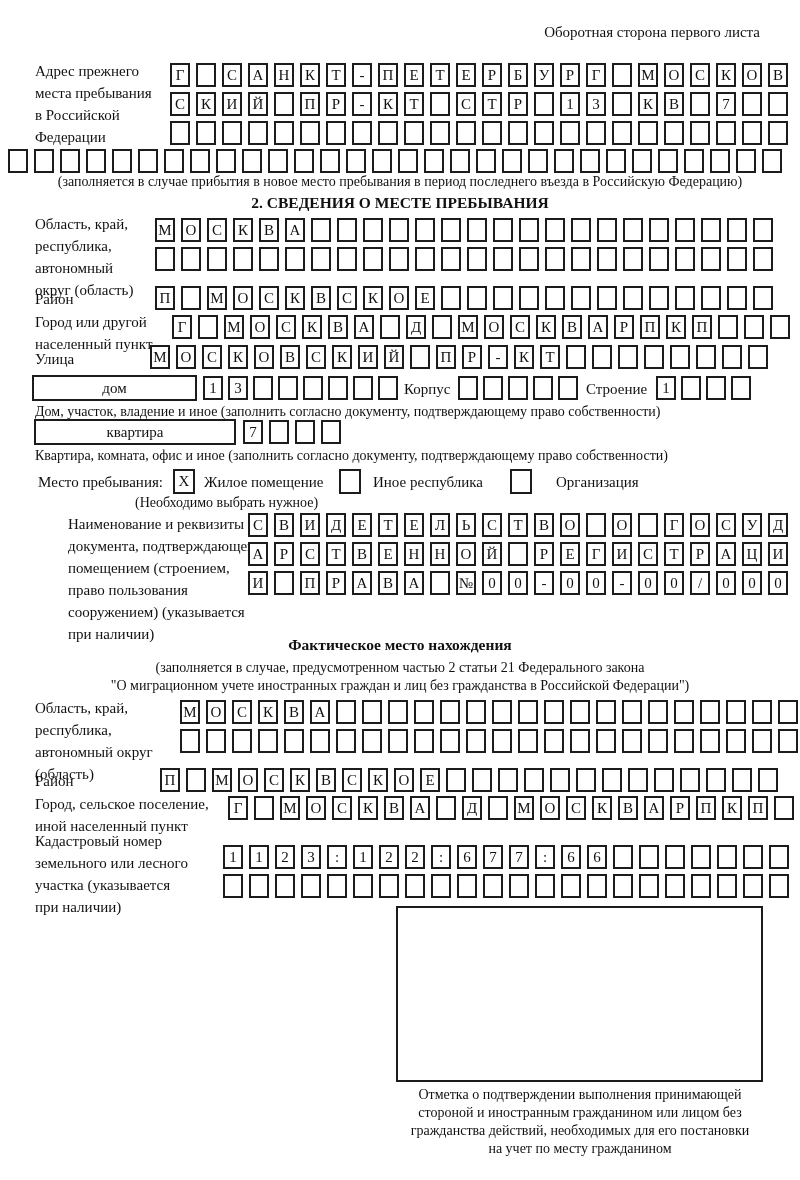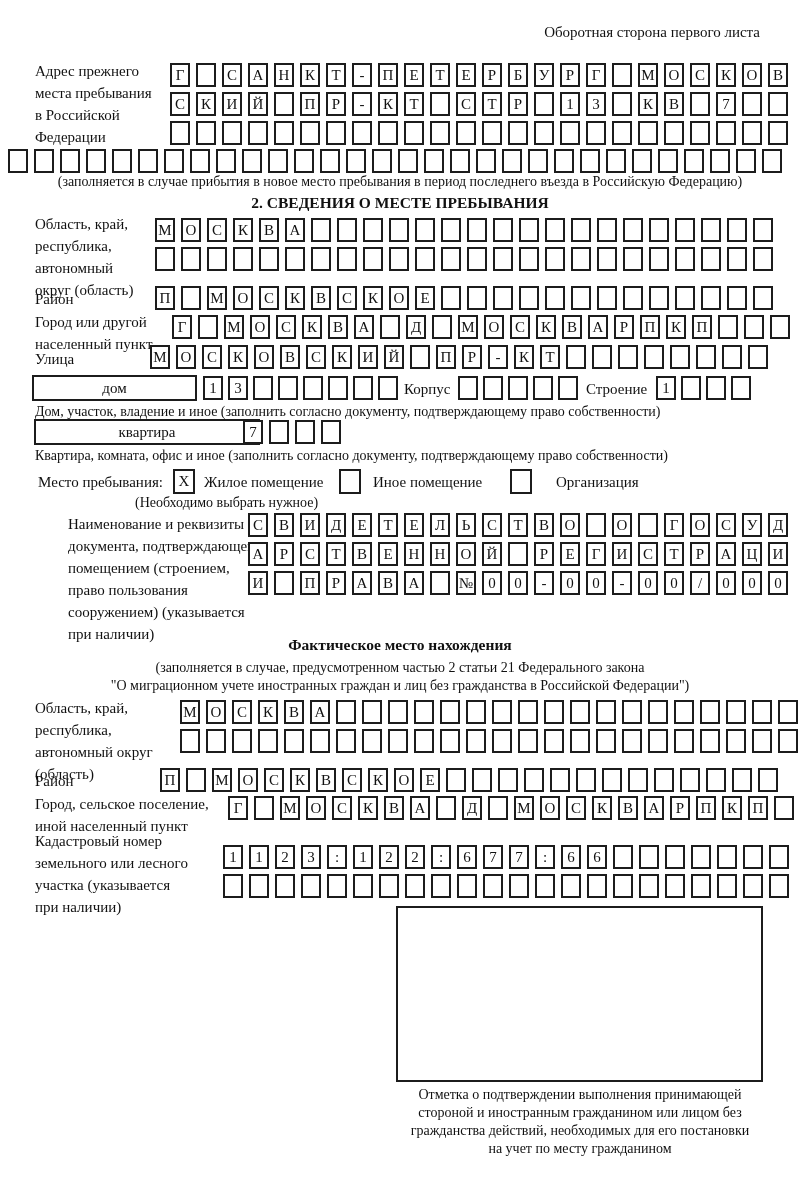--- a/index.html
+++ b/index.html
@@ -51,28 +51,28 @@
     <div>населенный пункт</div>
   </div>
 
   <div class="lbl" style="left:35px;top:348px;">Улица</div>
 
   <div class="widebox" style="left:32px;top:375px;width:165px;">дом</div>
   <div class="lbl" style="left:404px;top:378px;">Корпус</div>
   <div class="lbl" style="left:586px;top:378px;">Строение</div>
   <div class="cap" style="left:35px;top:404px;">Дом, участок, владение и иное (заполнить согласно документу, подтверждающему право собственности)</div>
 
-  <div class="widebox" style="left:34px;top:419px;width:226px;">квартира</div>
+  <div class="widebox" style="left:34px;top:419px;width:202px;">квартира</div>
   <div class="cap" style="left:35px;top:448px;">Квартира, комната, офис и иное (заполнить согласно документу, подтверждающему право собственности)</div>
 
   <div class="lbl" style="left:38px;top:471px;">Место пребывания:</div>
   <div class="chk" style="left:173px;top:469px;">X</div>
   <div class="lbl" style="left:204px;top:471px;">Жилое помещение</div>
   <div class="chk" style="left:339px;top:469px;"></div>
-  <div class="lbl" style="left:373px;top:471px;">Иное помещение</div>
+  <div class="lbl" style="left:373px;top:471px;">Иное республика</div>
   <div class="chk" style="left:510px;top:469px;"></div>
   <div class="lbl" style="left:556px;top:471px;">Организация</div>
   <div class="cap" style="left:135px;top:495px;width:400px;text-align:left;white-space:nowrap;">(Необходимо выбрать нужное)</div>
 
   <div class="lbl multiline" style="left:35px;top:513px;margin-left:33px;">
     <div>Наименование и реквизиты</div>
     <div>документа, подтверждающего</div>
     <div>помещением (строением,</div>
     <div>право пользования</div>
     <div>сооружением) (указывается</div>

